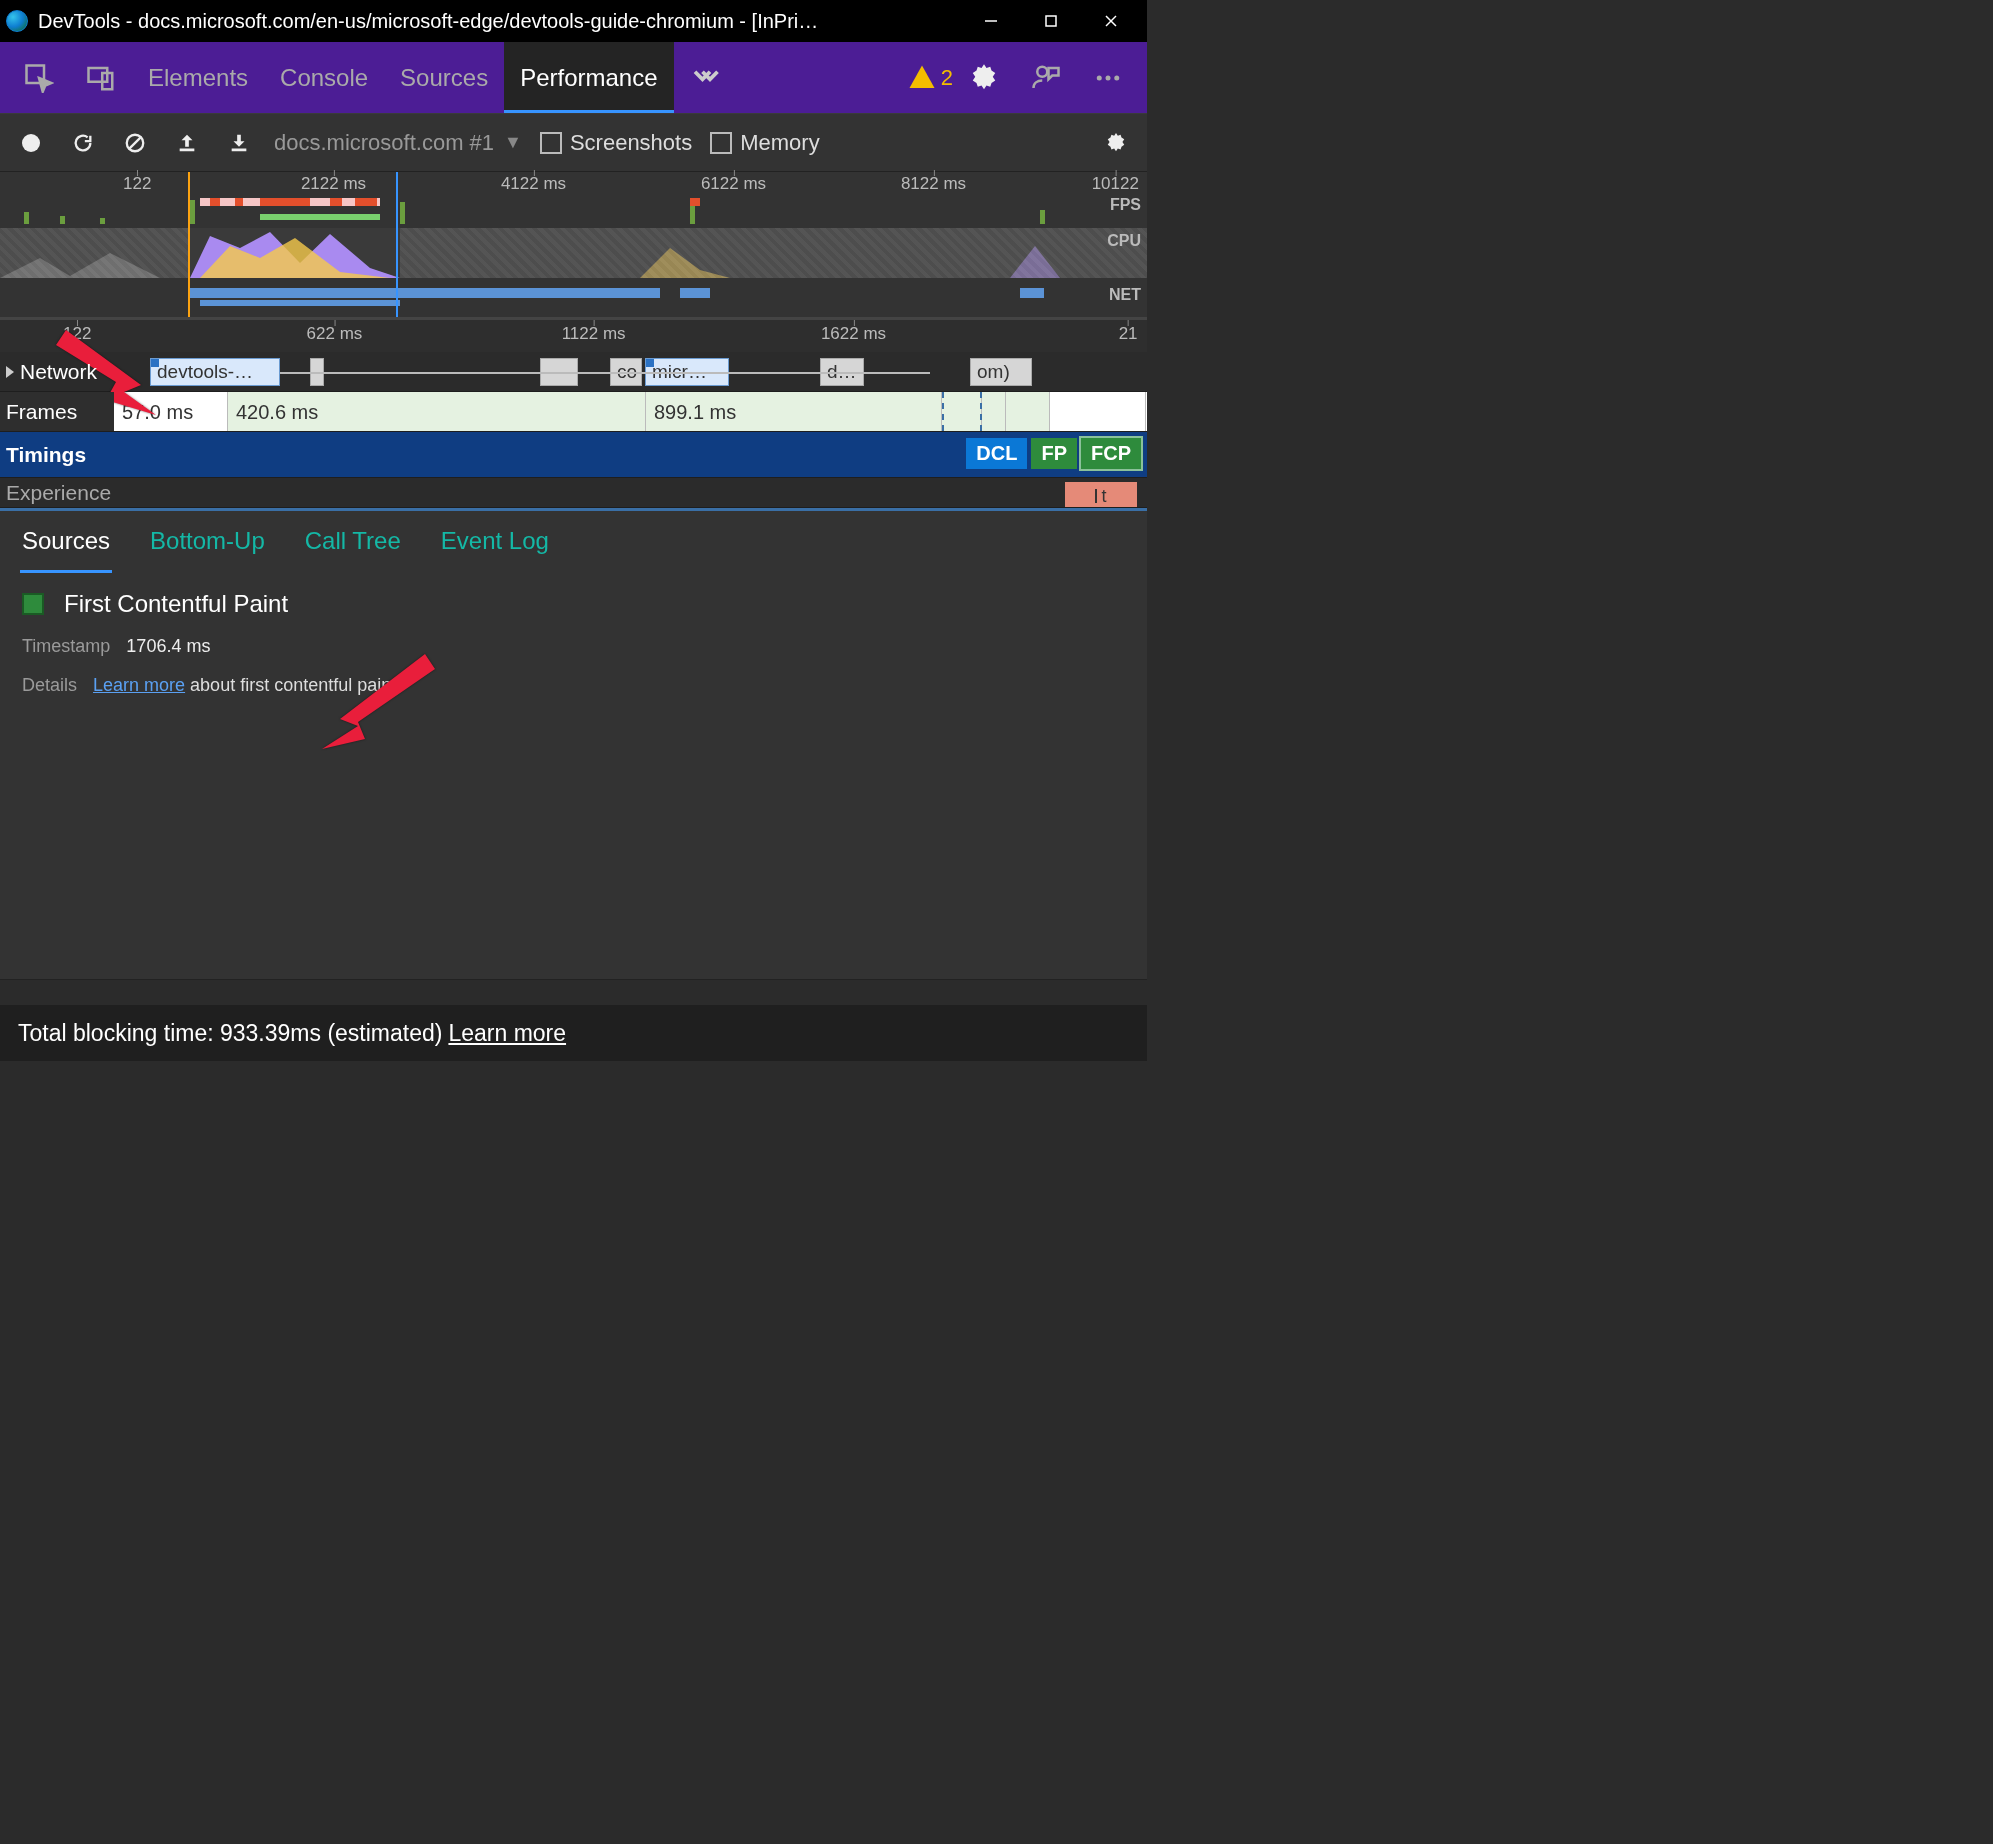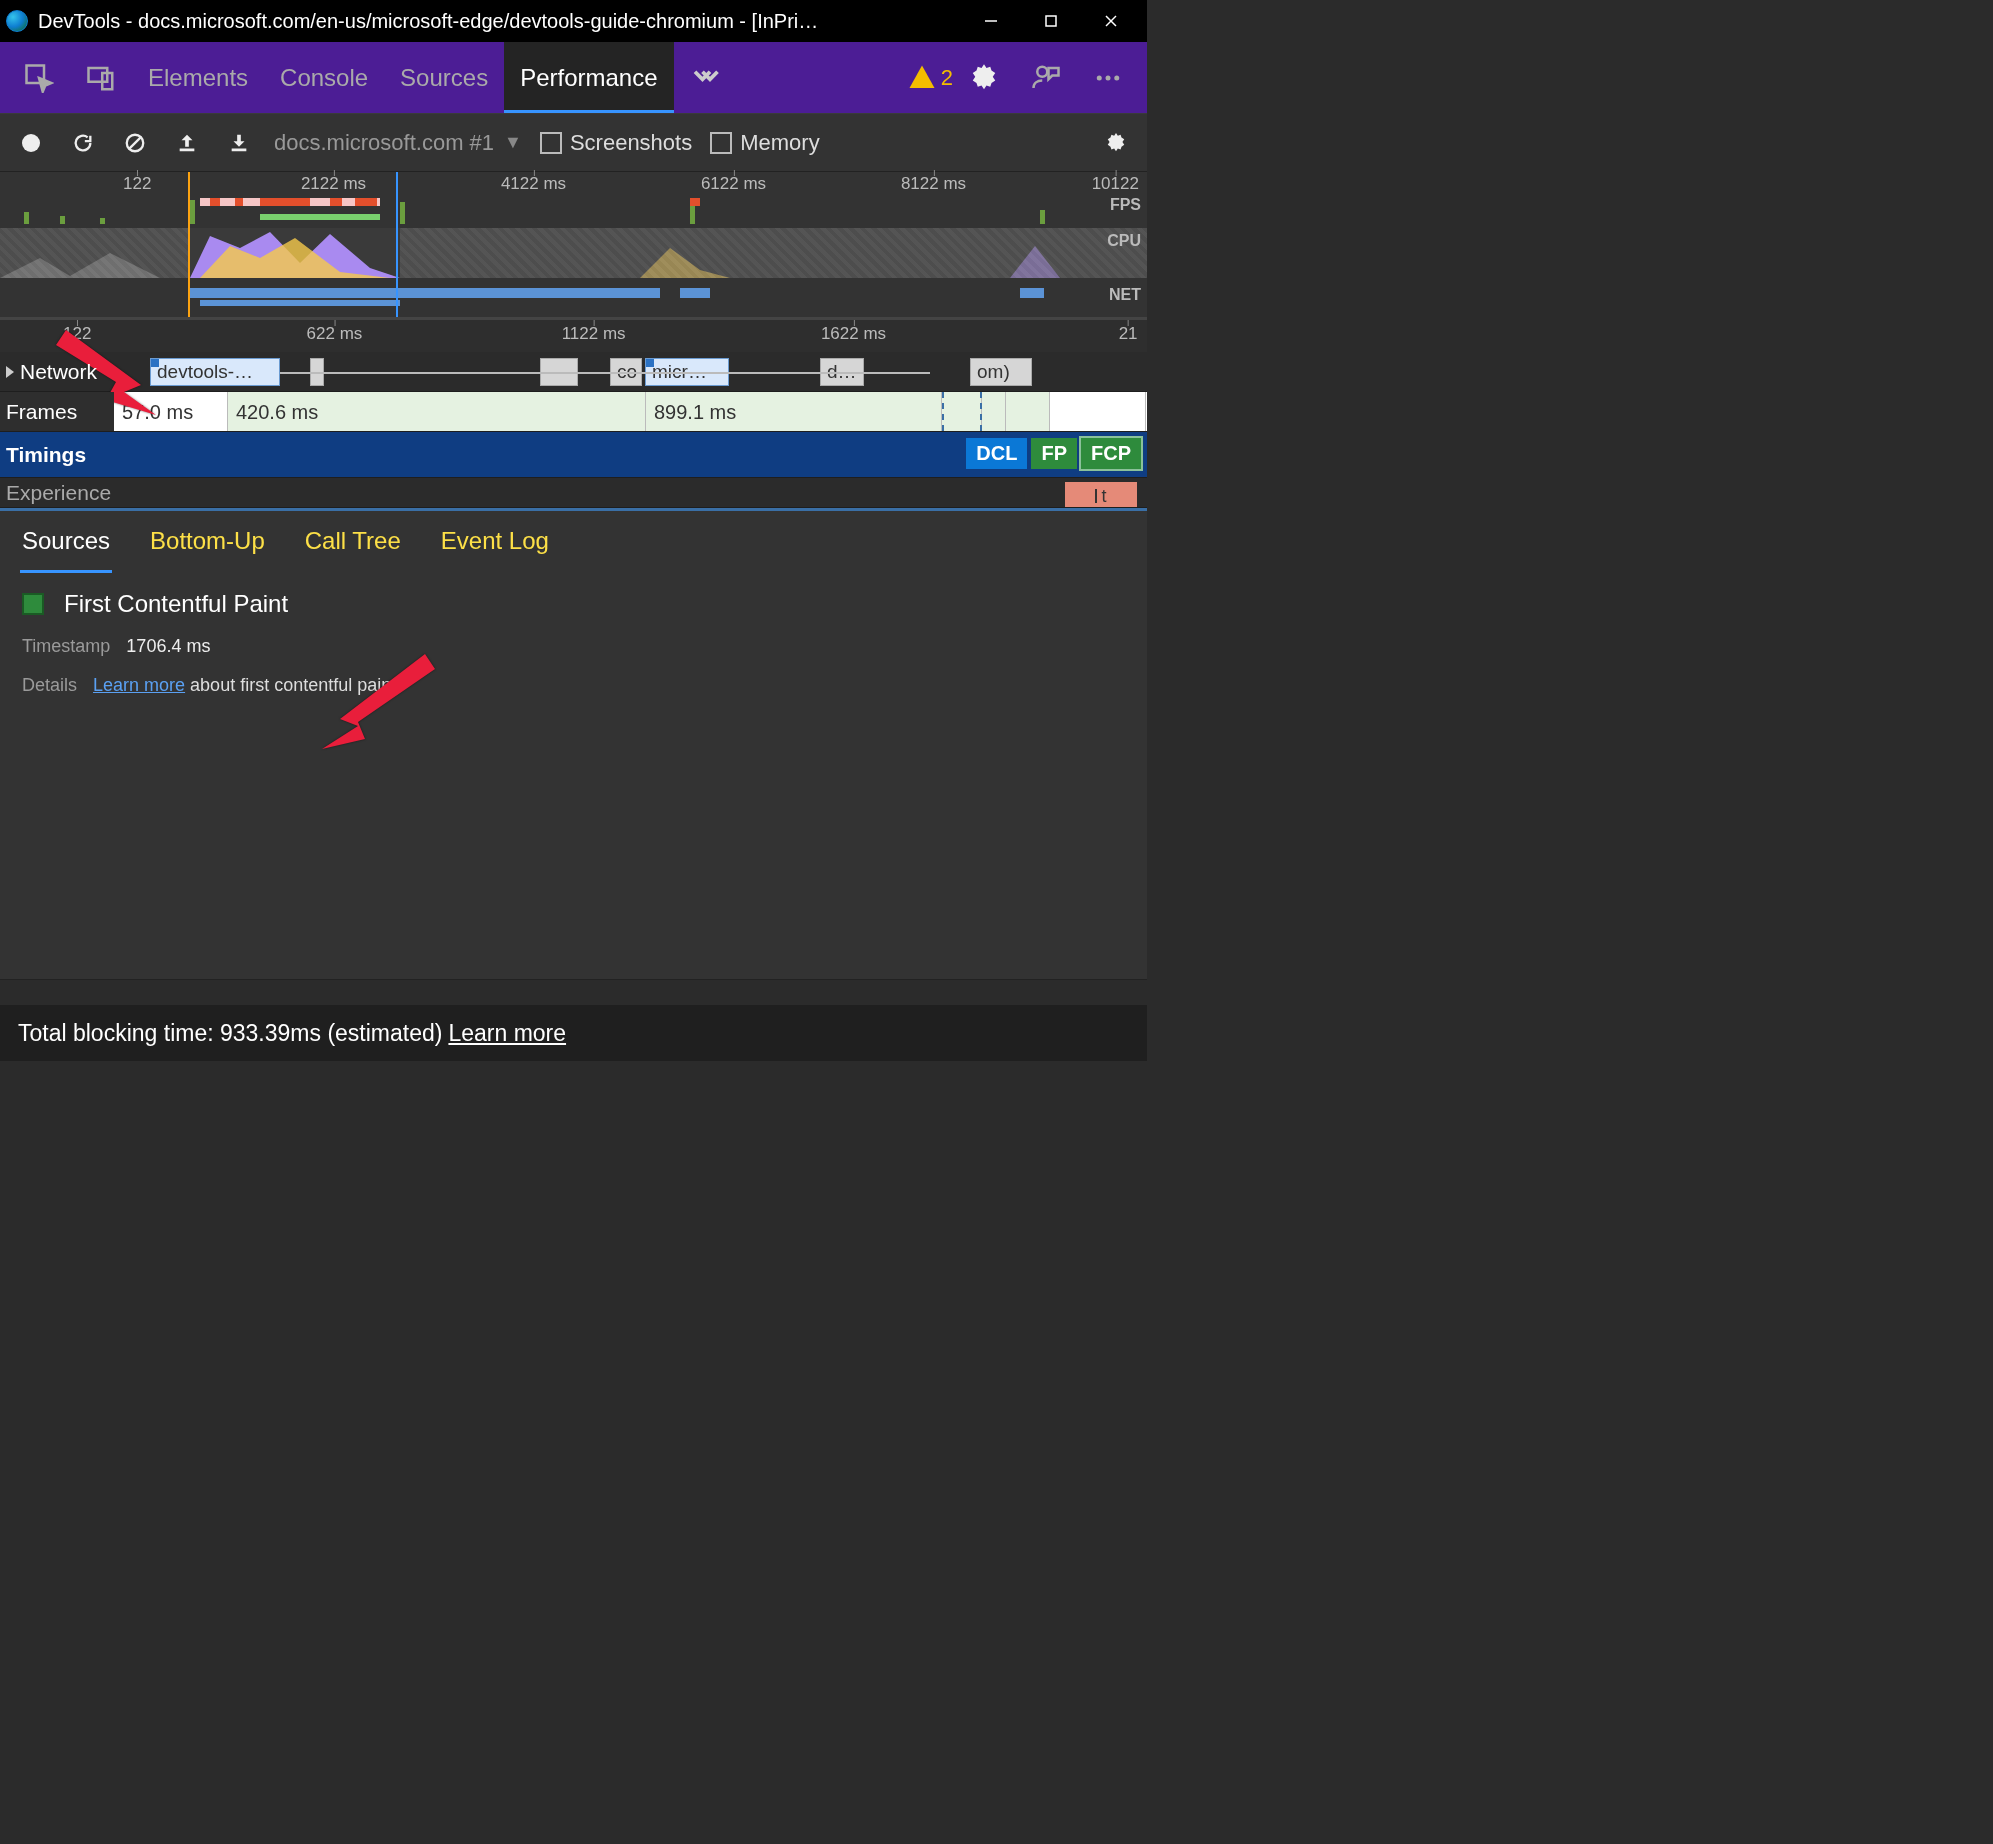--- a/index.html
+++ b/index.html
@@ -110,21 +110,21 @@
   .framewhite { background:#fff; }
   .timingsrow { background:#0f3d82; height:46px;}
   .timingsrow .lbl { color:#fff; font-weight:600;}
   .badges { position:absolute; right:6px; top:6px; display:flex; gap:4px;}
   .badge { padding:4px 10px; font-size:20px; font-weight:700; color:#fff;}
   .b-dcl{background:#0b78d6;} .b-fp{background:#2e8b3c;} .b-fcp{background:#2e8b3c; outline:2px solid #8bc19a;}
   .exprow .lbl { color:#aaa;}
   .expblk { position:absolute; right:10px; top:4px; width:72px; height:28px; background:#e58a78; color:#333; display:flex; align-items:center; justify-content:center; gap:4px; font-size:18px;}
   
   .bottabs { height:62px; display:flex; align-items:center; gap:36px; padding:0 20px; background:#333; border-top:3px solid #3a6fa6;}
-  .bottabs .btab { color:#fde047; font-size:24px; padding:12px 2px; cursor:pointer; position:relative;}
+  .bottabs .btab { color:#14b8a6; font-size:24px; padding:12px 2px; cursor:pointer; position:relative;}
   .bottabs .btab.active { color:#fff;}
   .bottabs .btab.active::after { content:''; position:absolute; left:0; right:0; bottom:-6px; height:3px; background:#3794ff;}
   
   .summary { padding:20px 22px; background:#333; height:410px; border-bottom:1px solid #222;}
   .summary .hline { display:flex; align-items:center; gap:20px; margin-bottom:18px;}
   .swatch { width:22px; height:22px; background:#2e8b3c; border:2px solid #1a5b24;}
   .summary h3 { font-size:24px; font-weight:400; color:#fff;}
   .kv { display:flex; gap:16px; margin-bottom:18px; font-size:18px;}
   .kv .k { color:#9a9a9a;}
   .kv .v { color:#eee;}

